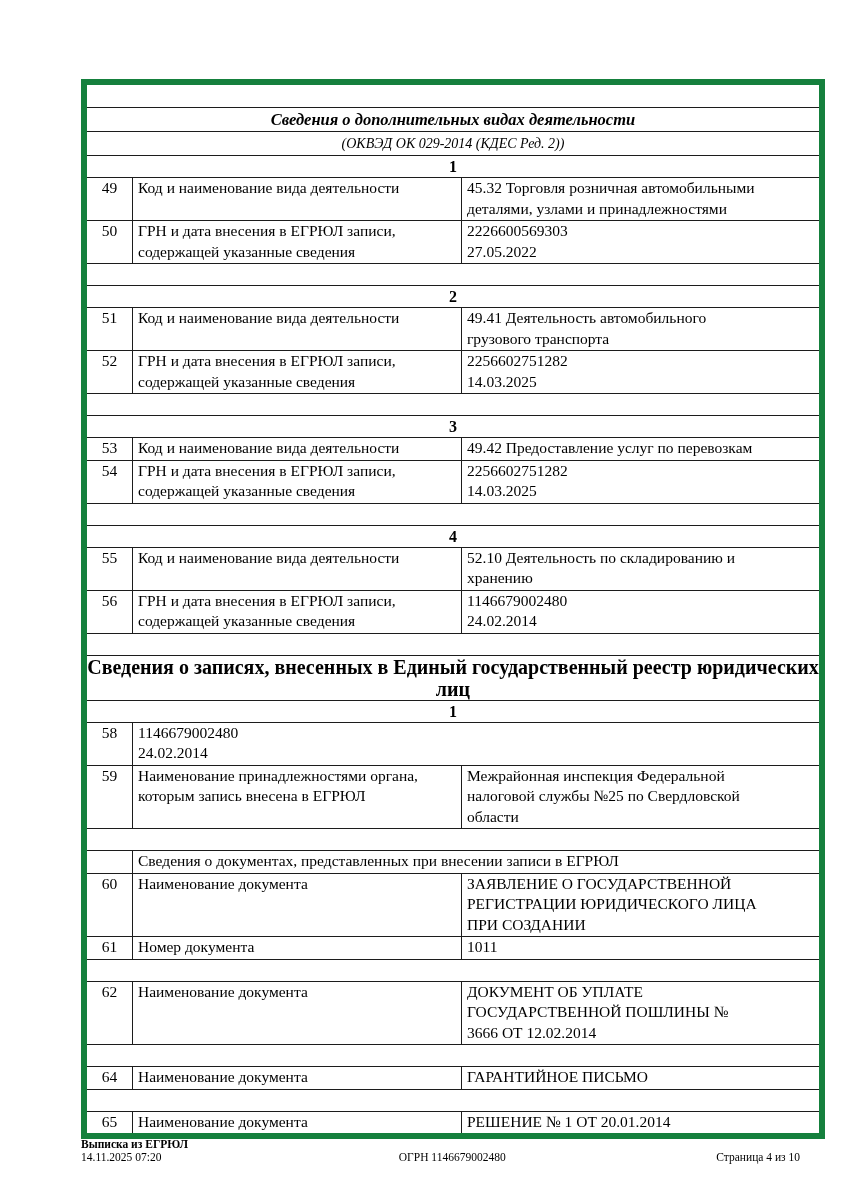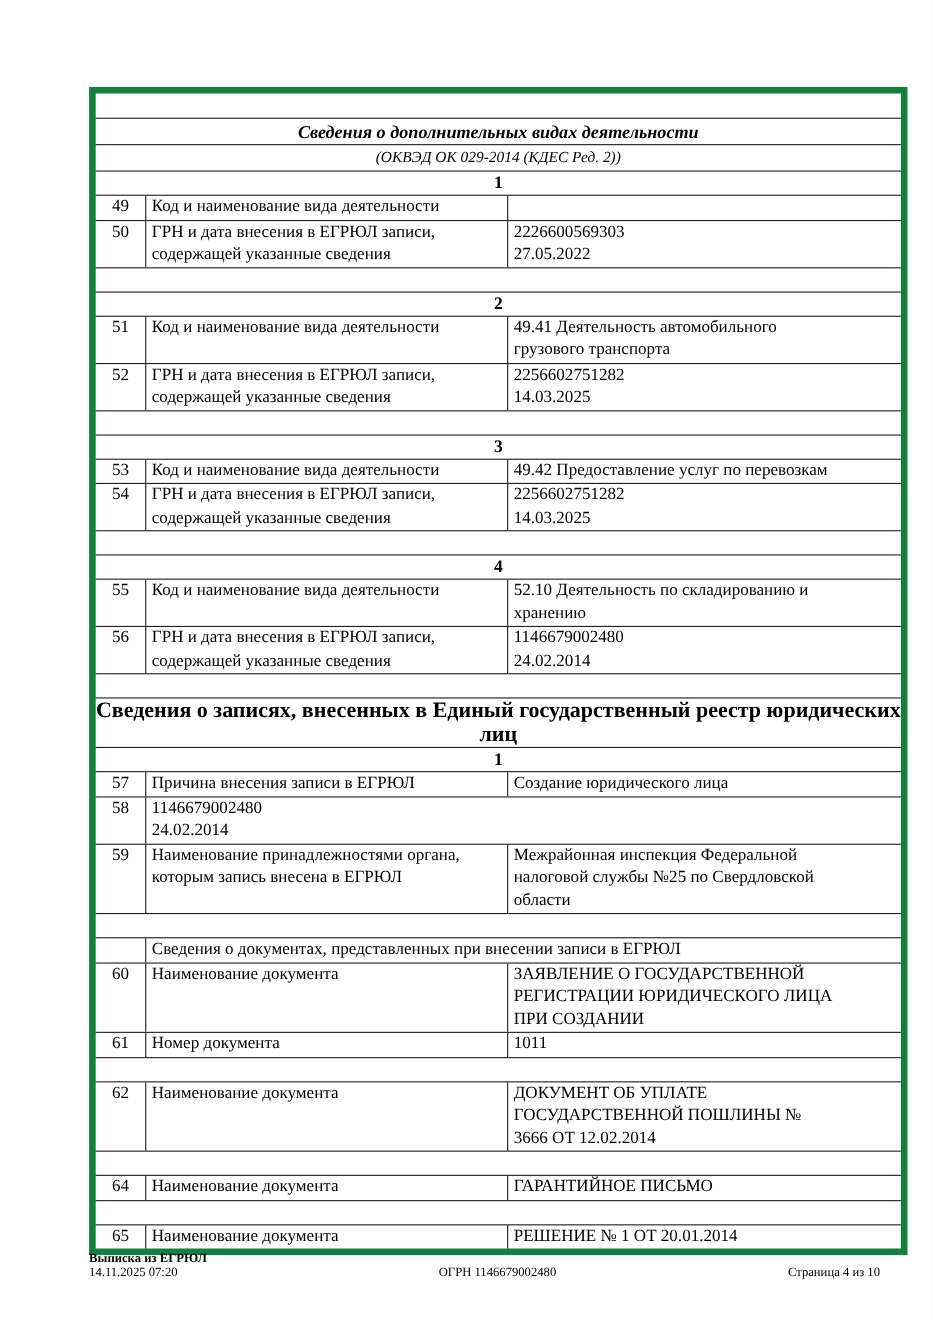--- a/index.html
+++ b/index.html
@@ -54,20 +54,22 @@
   <div class="doc-table">
 
     <div class="tr head-empty"></div>
     <div class="tr block title">Сведения о дополнительных видах деятельности</div>
     <div class="tr block subtitle">(ОКВЭД ОК 029-2014 (КДЕС Ред. 2))</div>
 
     <div class="tr block num">1</div>
     <div class="tr">
       <div class="td n">49</div>
       <div class="td l">Код и наименование вида деятельности</div>
+      <div class="td v">45.32 Торговля розничная автомобильными
+деталями, узлами и принадлежностями</div>
     </div>
     <div class="tr">
       <div class="td n">50</div>
       <div class="td l">ГРН и дата внесения в ЕГРЮЛ записи, содержащей указанные сведения</div>
       <div class="td v">2226600569303
 27.05.2022</div>
     </div>
     <div class="tr spacer"></div>
 
     <div class="tr block num">2</div>
@@ -109,25 +111,20 @@
     <div class="tr">
       <div class="td n">56</div>
       <div class="td l">ГРН и дата внесения в ЕГРЮЛ записи, содержащей указанные сведения</div>
       <div class="td v">1146679002480
 24.02.2014</div>
     </div>
     <div class="tr spacer"></div>
 
     <div class="tr block title2">Сведения о записях, внесенных в Единый государственный реестр юридических лиц</div>
     <div class="tr block num">1</div>
-    <div class="tr">
-      <div class="td n">57</div>
-      <div class="td l">Причина внесения записи в ЕГРЮЛ</div>
-      <div class="td v">Создание юридического лица</div>
-    </div>
     <div class="tr">
       <div class="td n">58</div>
       <div class="td v">1146679002480
 24.02.2014</div>
     </div>
     <div class="tr">
       <div class="td n">59</div>
       <div class="td l">Наименование принадлежностями органа, которым запись внесена в ЕГРЮЛ</div>
       <div class="td v">Межрайонная инспекция Федеральной
 налоговой службы №25 по Свердловской

